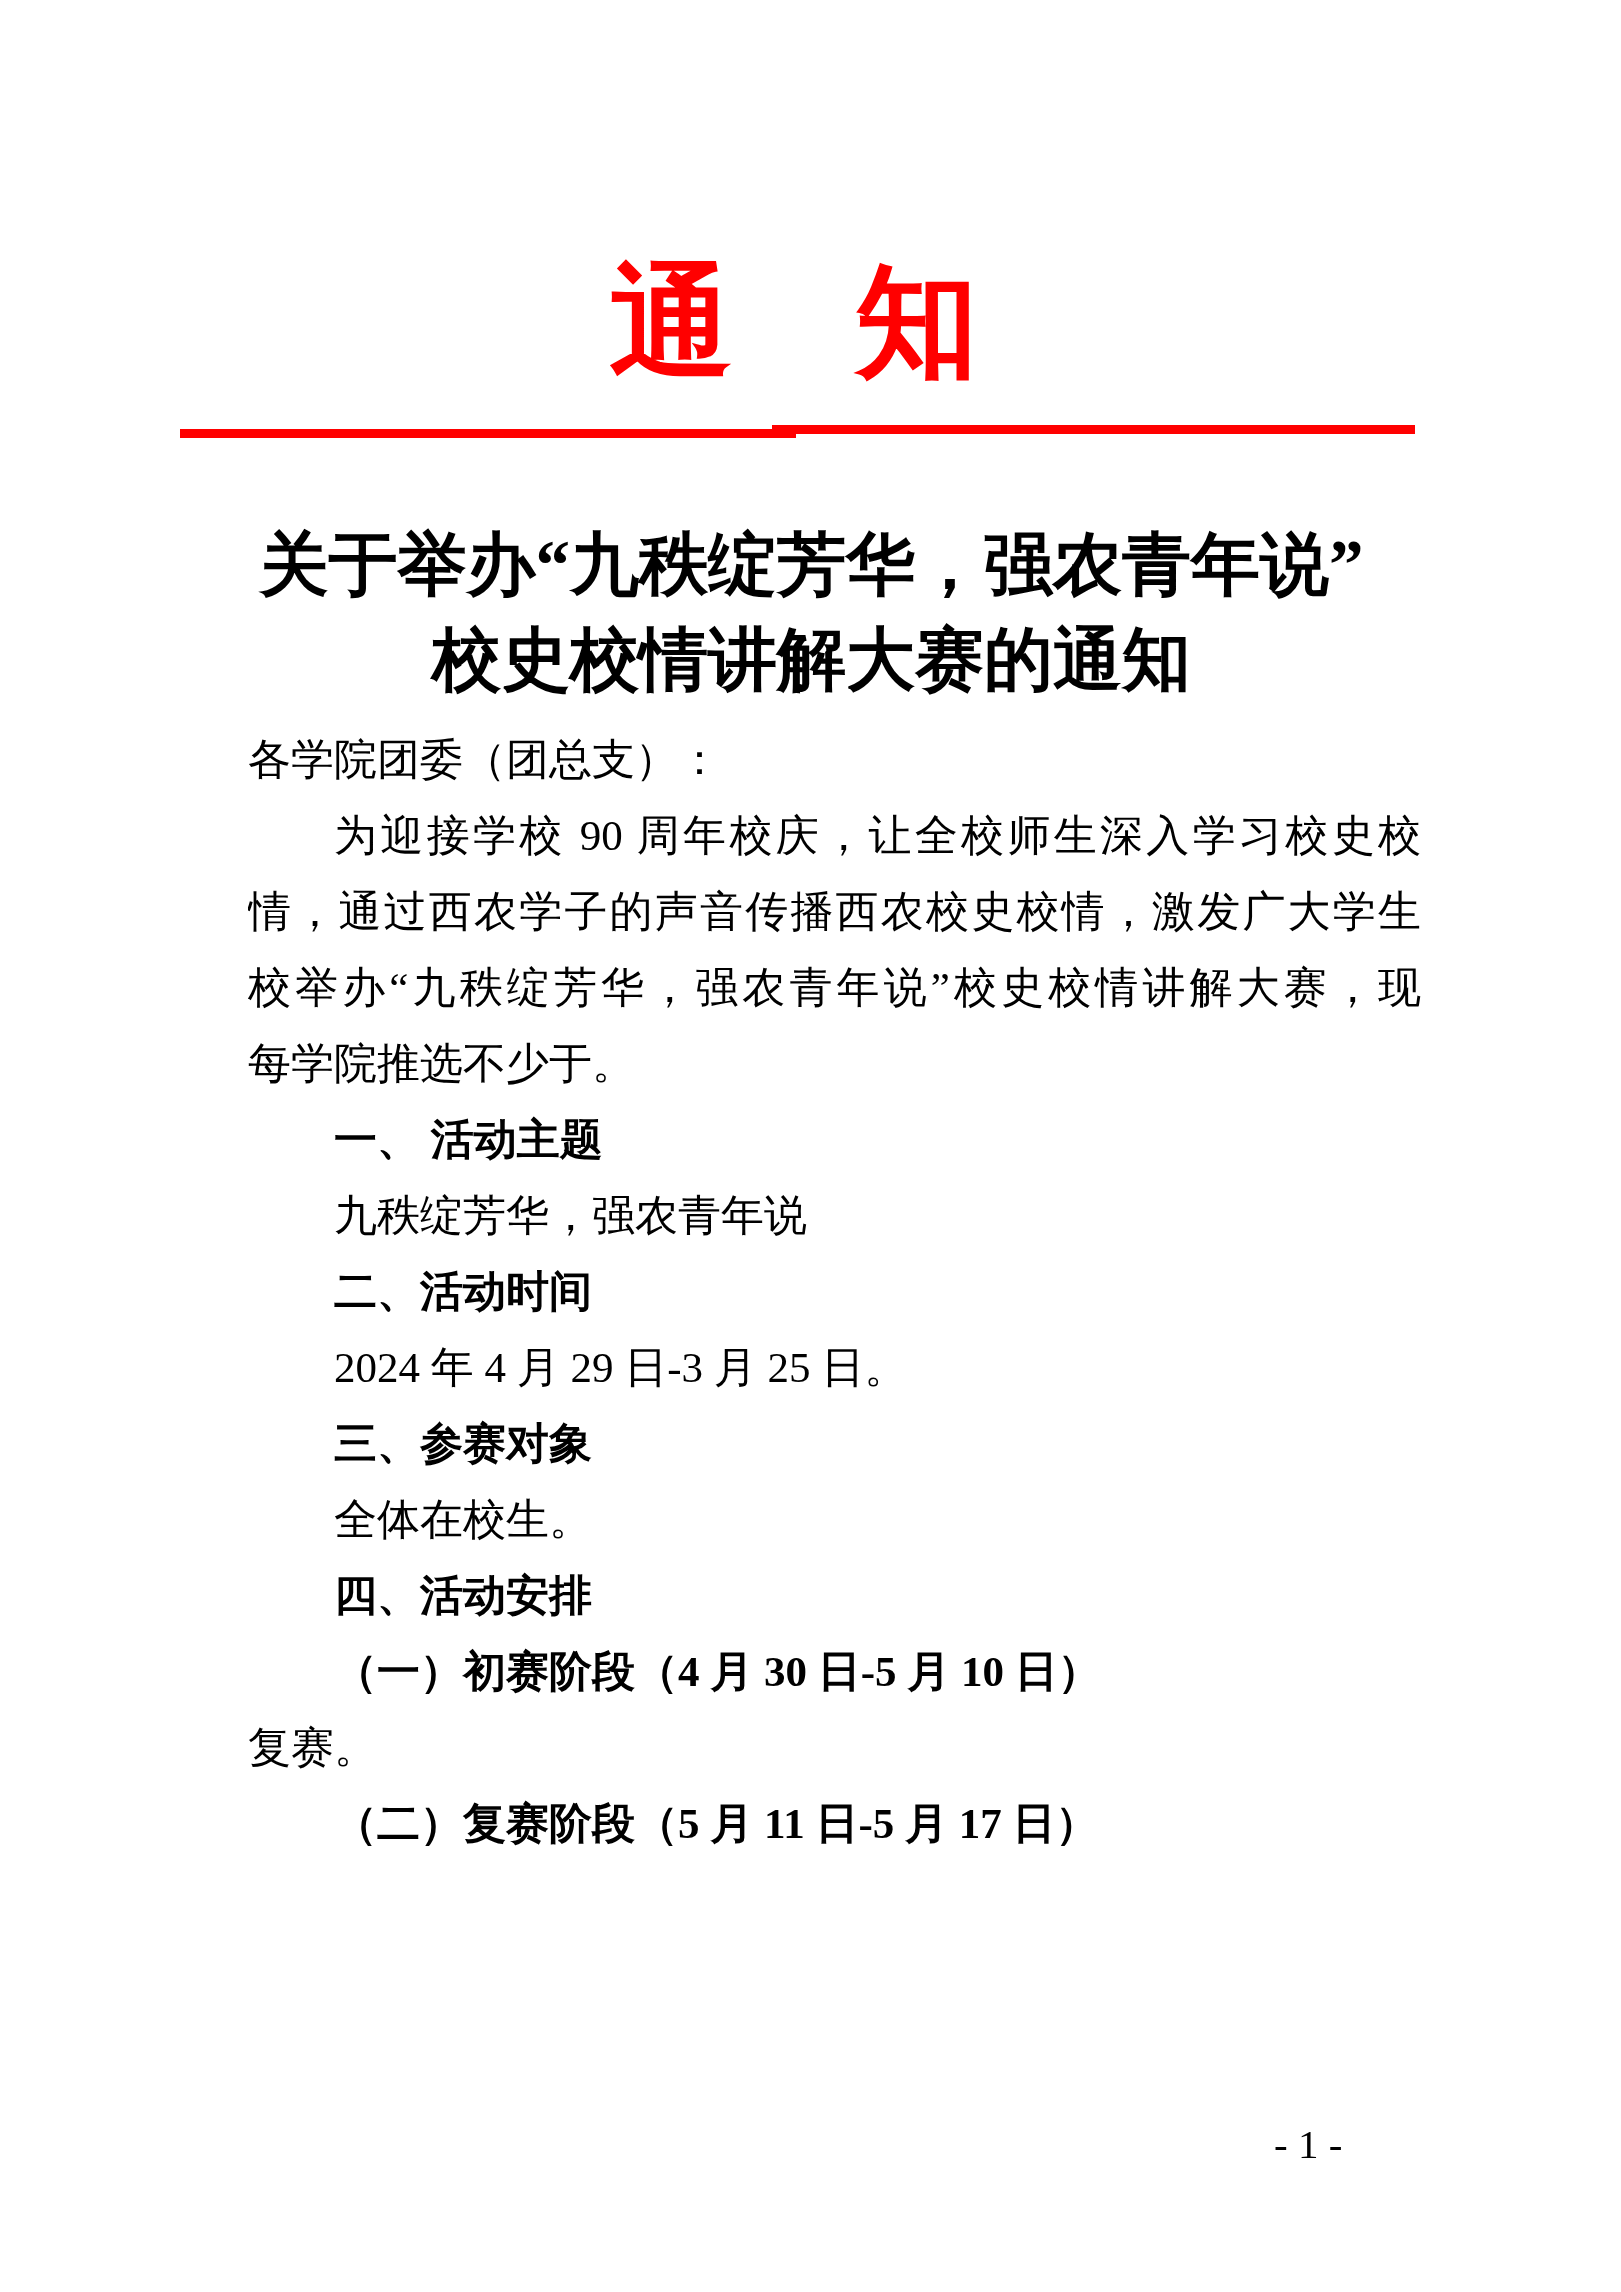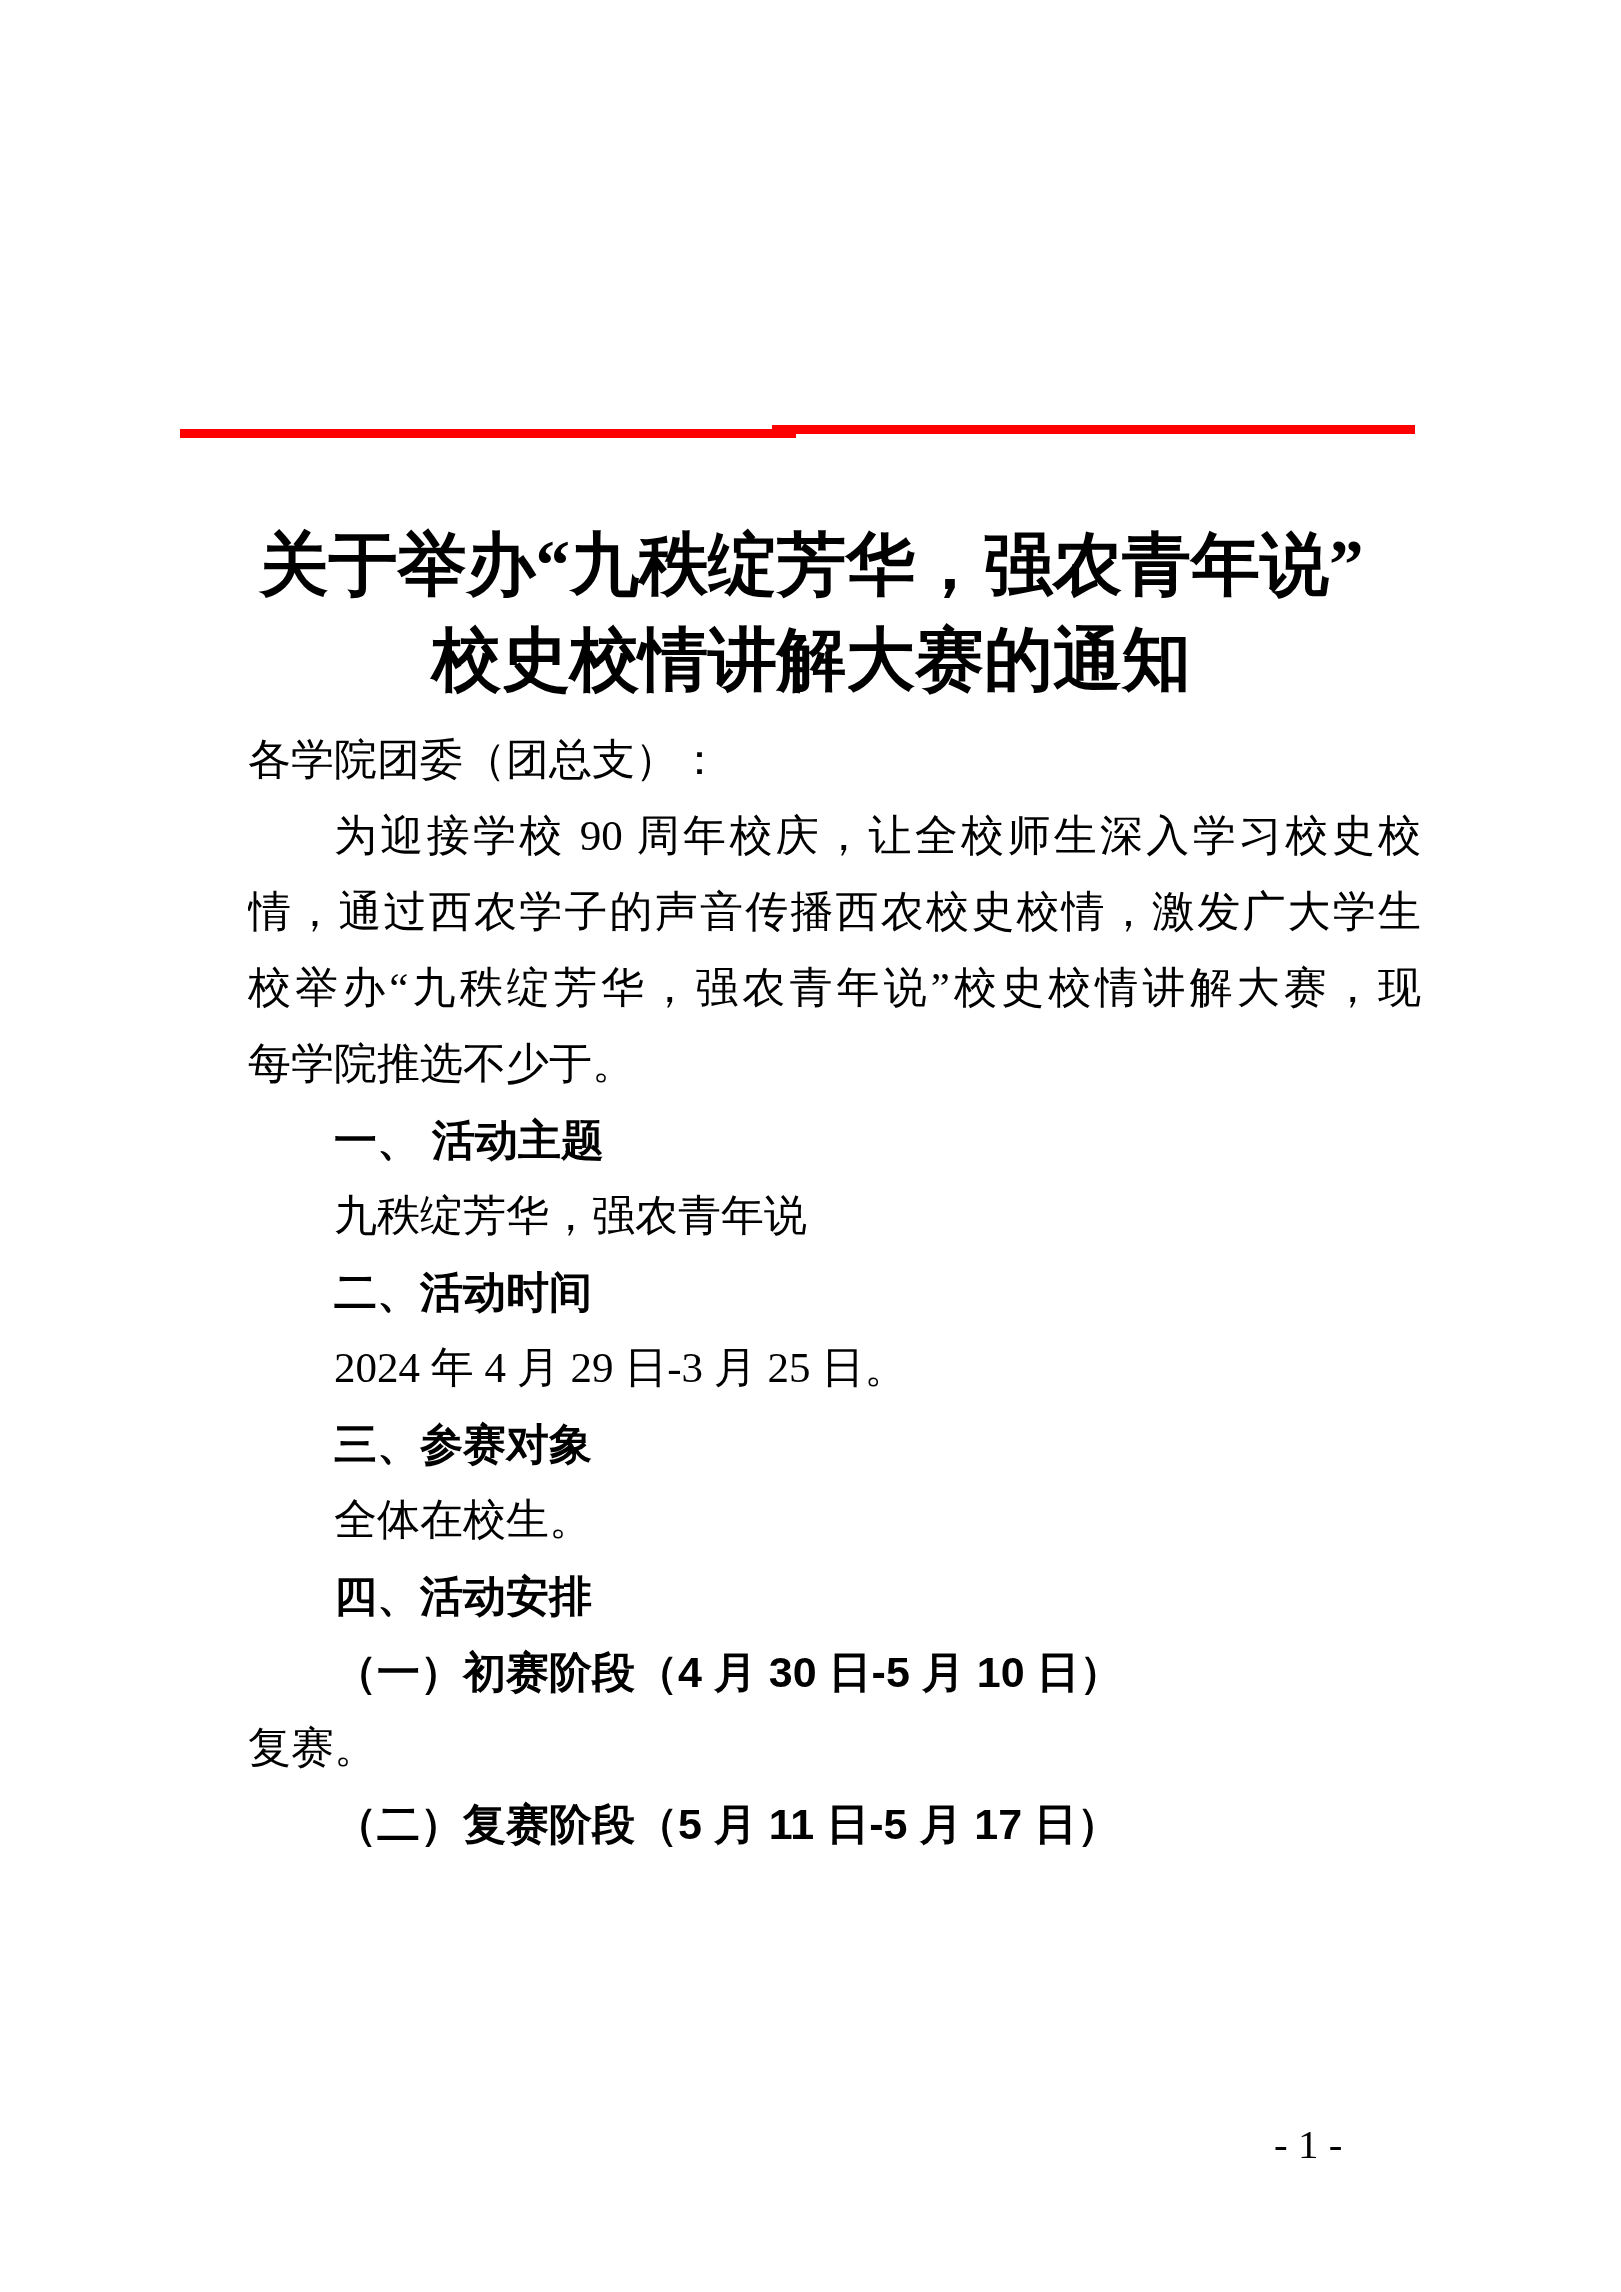--- a/index.html
+++ b/index.html
@@ -74,21 +74,21 @@
   }
   .line {
     height: 76px;
     overflow: hidden;
   }
   .indent {
     text-indent: 2em;
   }
   .bold {
     font-weight: bold;
-    font-family: Liberation Sans, sans-serif;
+    font-family: Liberation Serif, serif;
   }
   .justify {
     text-align: justify;
     text-align-last: justify;
   }
   
   .page-number {
     position: absolute;
     left: 1274px;
     top: 2120px;
@@ -97,20 +97,21 @@
     font-family: "Liberation Serif", "DejaVu Serif", serif;
     color: #000000;
     white-space: pre;
   }
 </style>
 </head>
 <body>
 
 <div class="page">
 
+  <div class="notice-banner">通　知</div>
 
   <div class="red-line-left"></div>
   <div class="red-line-right"></div>
 
   <div class="doc-title">
     <div>关于举办“九秩绽芳华，强农青年说”</div>
     <div>校史校情讲解大赛的通知</div>
   </div>
 
   <div class="doc-body">

